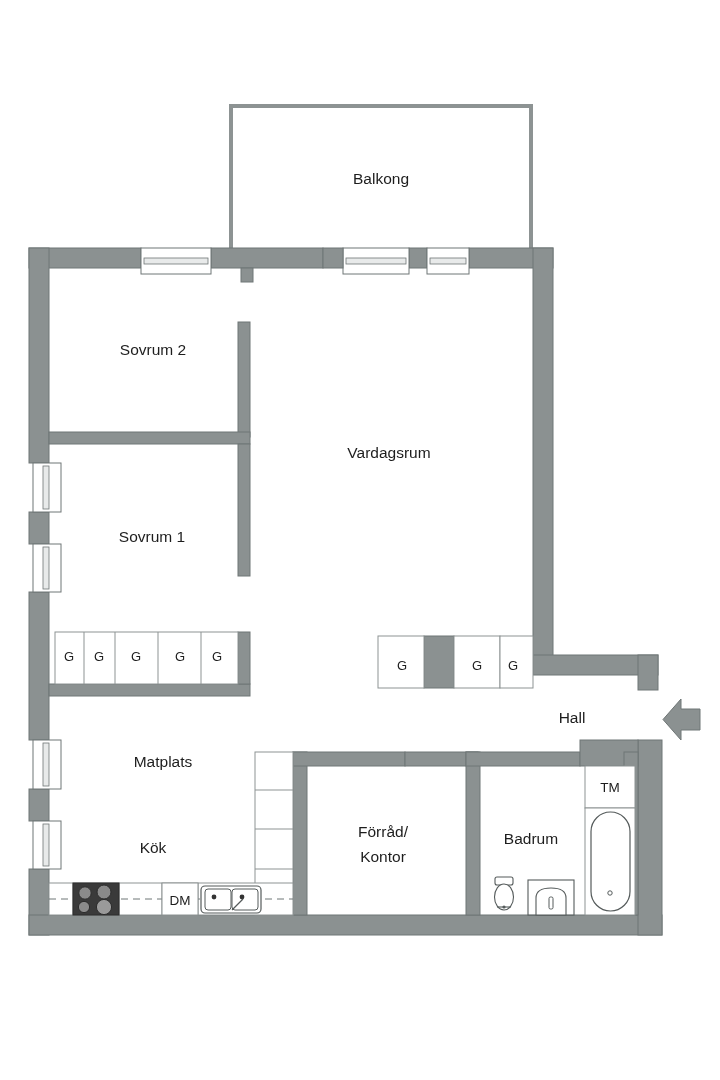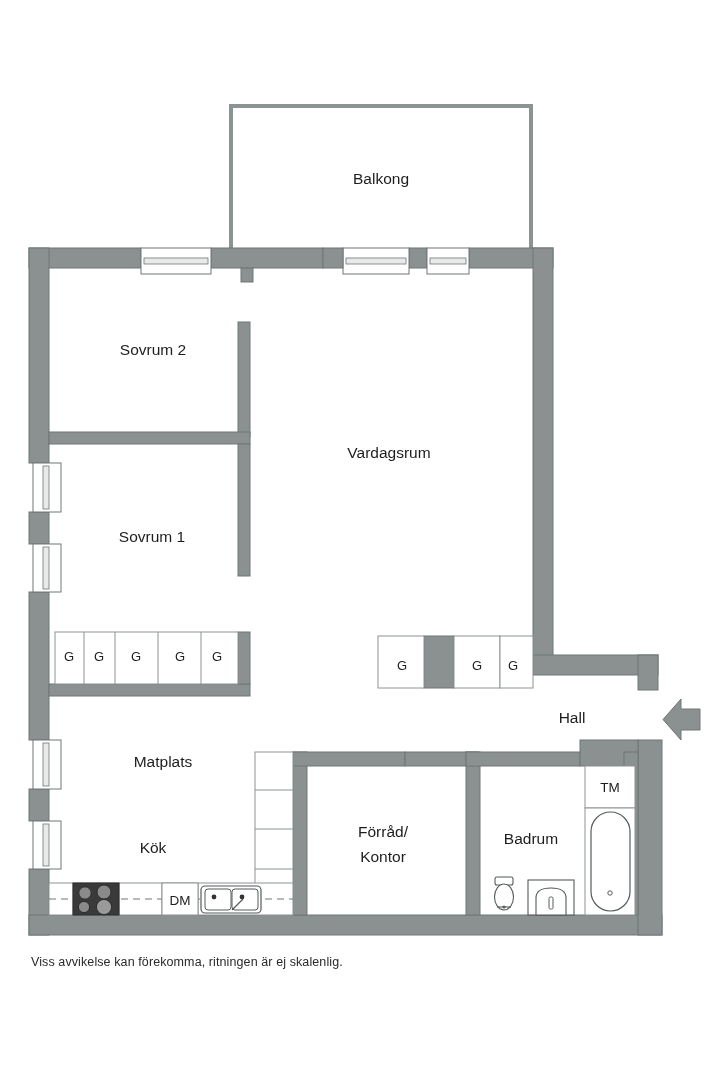--- a/index.html
+++ b/index.html
@@ -260,15 +260,14 @@
       <text class="room-label" x="572" y="719">Hall</text>
       <text class="room-label" x="163" y="763">Matplats</text>
       <text class="room-label" x="153" y="849">Kök</text>
       <text class="room-label" x="531" y="840">Badrum</text>
       <text class="room-label" x="383" y="833">Förråd/</text>
       <text class="room-label" x="383" y="858">Kontor</text>
     </g>
 
   </svg>
 
-  <div class="disclaimer">Viss avvikelse kan förekomma, ritningen är ej skalenlig.</div>
 
 </div>
 
 </body></html>

